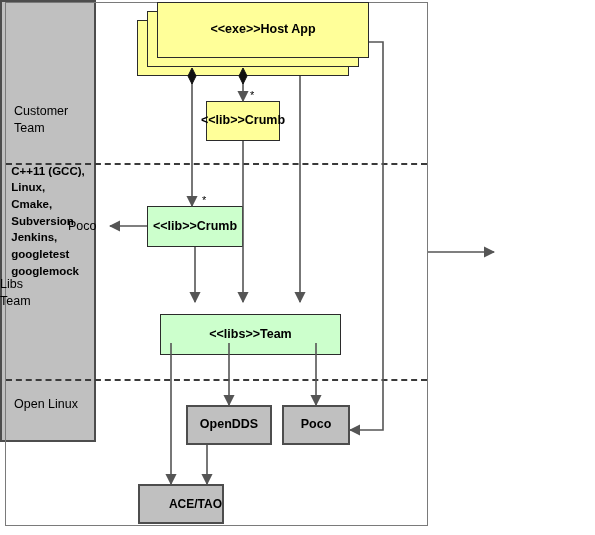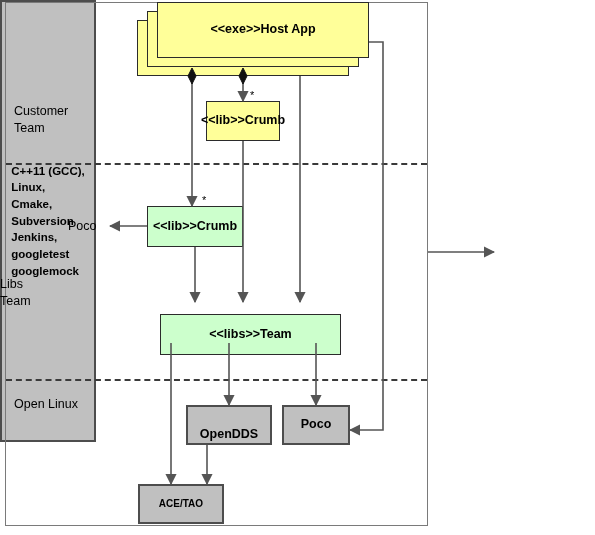--- a/index.html
+++ b/index.html
@@ -95,23 +95,23 @@
   .nodename   { display: block; }
 
   
   #hostapp-shadow-2 { left: 137px; top: 20px;  width: 212px; height: 56px; }
   #hostapp-shadow-1 { left: 147px; top: 11px;  width: 212px; height: 56px; }
   #hostapp          { left: 157px; top: 2px;   width: 212px; height: 56px; }
 
   #crumb-top   { left: 206px; top: 101px; width: 74px;  height: 40px; }
   #crumb-mid   { left: 147px; top: 206px; width: 96px;  height: 41px; }
   #tray        { left: 160px; top: 314px; width: 181px; height: 41px; }
-  #opendds     { left: 186px; top: 405px; width: 86px;  height: 40px; font-size: 12.5px; align-items: flex-end; }
+  #opendds     { left: 186px; top: 405px; width: 86px;  height: 40px; font-size: 12.5px; }
   #poco-box    { left: 282px; top: 405px; width: 68px;  height: 40px; font-size: 12.5px; }
-  #acetao      { left: 138px; top: 484px; width: 86px;  height: 40px; font-size: 10px; }
+  #acetao      { left: 138px; top: 484px; width: 86px;  height: 40px; font-size: 12px; justify-content: flex-end; }
 
   
   #poco-label {
     position: absolute;
     left: 68px;
     top: 219px;
     font-size: 12.5px;
     color: #000000;
   }
   

